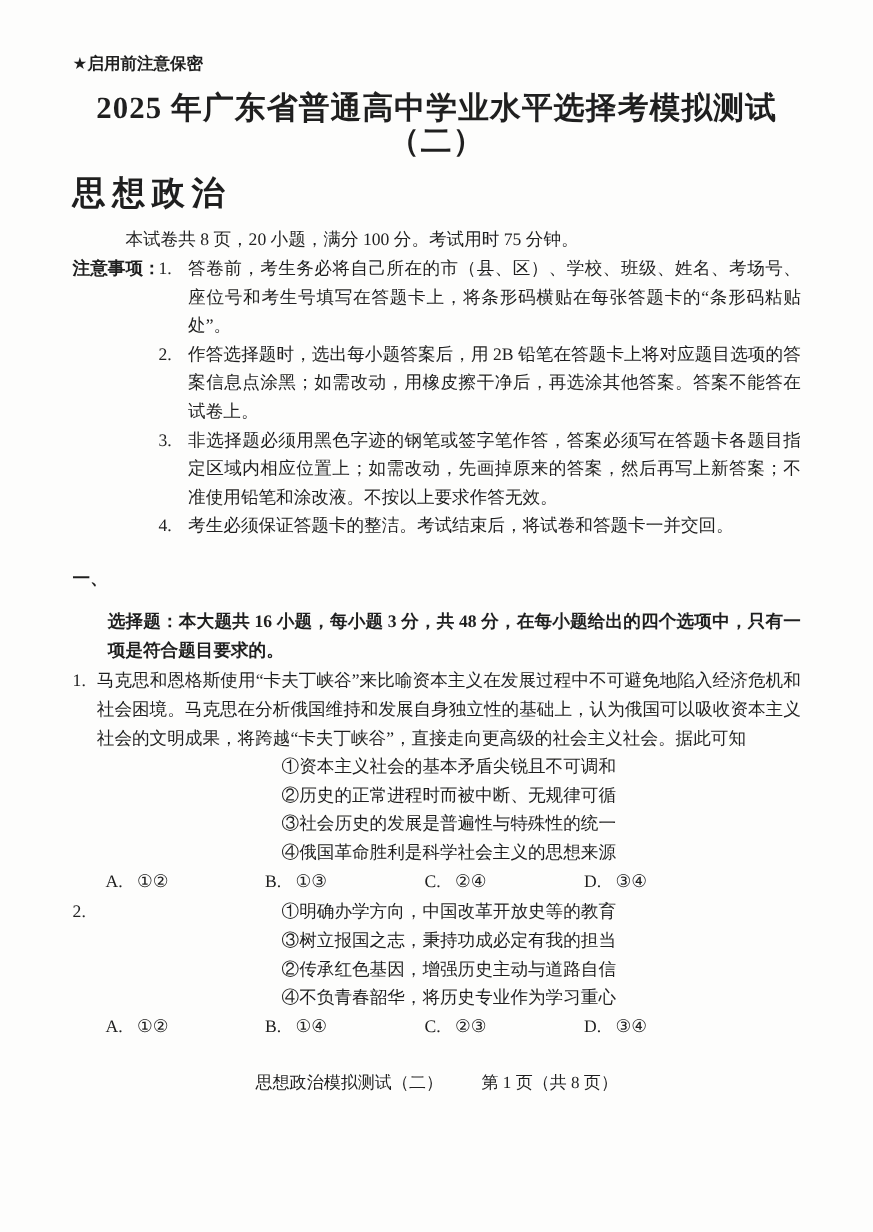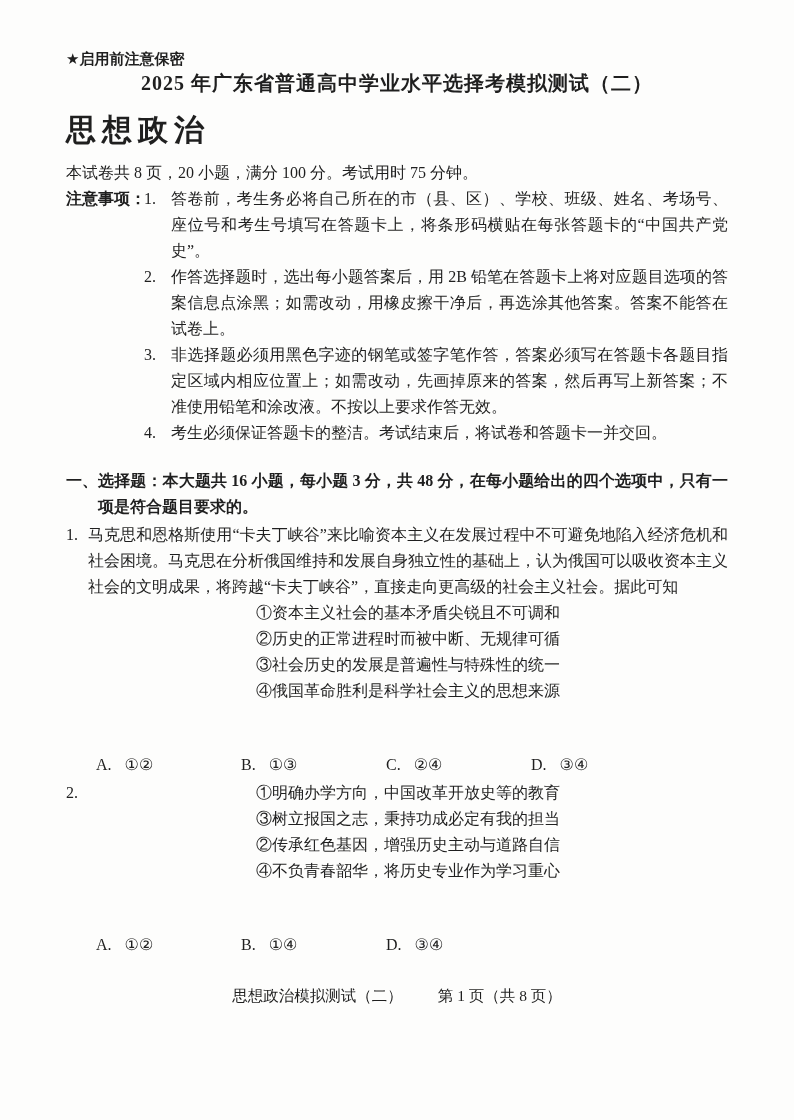--- a/index.html
+++ b/index.html
@@ -17,51 +17,52 @@
     height: 808px;
     padding: 50px 66px 0 66px;
   }
   .security {
     font-family: "Liberation Sans", "DejaVu Sans", sans-serif;
     font-weight: 700;
     font-size: 15px;
     line-height: 18px;
   }
   .title {
+    margin-top: 16px;
     text-align: center;
-    font-size: 20px;
+    font-size: 28px;
     font-weight: 700;
     line-height: 30px;
     letter-spacing: 1px;
   }
   .subject {
     margin-top: 13px;
     text-align: left;
     font-size: 30px;
     font-weight: 700;
     line-height: 38px;
     letter-spacing: 6px;
   }
-  .meta { margin-top: 11px; }
+  .meta { margin-top: 11px; margin-left: 48px; }
   .notes { display: flex; }
   .notes-label { flex: none; width: 78px; font-weight: 700; white-space: nowrap; }
   .notes-list { flex: 1; }
   .note { display: flex; }
   .note-num { flex: none; width: 27px; }
   .note-text { flex: 1; text-align: justify; }
   .section-heading { display: flex; margin-top: 22px; font-weight: 700; }
   .sec-marker { flex: none; }
-  .sec-text { flex: 1; text-align: justify; }
+  .sec-text { flex: 1; text-align: justify; margin-top: 39px; }
   .question { display: flex; margin-top: 2px; }
   .q-num { flex: none; width: 22px; }
   .q-body { flex: 1; min-width: 0; }
   .q-stem { text-align: justify; font-family: Liberation Serif, serif; }
   .q-items div { text-align: center; }
   .q-choices { display: flex; padding-left: 8px; }
-  .choice { width: 145px; flex: none; margin-top: 48px; }
+  .choice { width: 145px; flex: none; }
   .choice:last-child { width: auto; flex: 1; }
   .c-label { display: inline-block; margin-right: 13px; }
   .footer {
     margin-top: 25px;
     display: flex;
     justify-content: center;
     gap: 35px;
     font-size: 15.5px;
   }
 </style>
@@ -76,21 +77,21 @@
 
   <div class="subject">思想政治</div>
 
   <div class="meta">本试卷共 8 页，20 小题，满分 100 分。考试用时 75 分钟。</div>
 
   <div class="notes">
     <div class="notes-label">注意事项：</div>
     <div class="notes-list">
       <div class="note">
         <span class="note-num">1.</span>
-        <span class="note-text">答卷前，考生务必将自己所在的市（县、区）、学校、班级、姓名、考场号、座位号和考生号填写在答题卡上，将条形码横贴在每张答题卡的“中国共产党史”。</span>
+        <span class="note-text">答卷前，考生务必将自己所在的市（县、区）、学校、班级、姓名、考场号、座位号和考生号填写在答题卡上，将条形码横贴在每张答题卡的“条形码粘贴处”。</span>
       </div>
       <div class="note">
         <span class="note-num">2.</span>
         <span class="note-text">作答选择题时，选出每小题答案后，用 2B 铅笔在答题卡上将对应题目选项的答案信息点涂黑；如需改动，用橡皮擦干净后，再选涂其他答案。答案不能答在试卷上。</span>
       </div>
       <div class="note">
         <span class="note-num">3.</span>
         <span class="note-text">非选择题必须用黑色字迹的钢笔或签字笔作答，答案必须写在答题卡各题目指定区域内相应位置上；如需改动，先画掉原来的答案，然后再写上新答案；不准使用铅笔和涂改液。不按以上要求作答无效。</span>
       </div>
       <div class="note">
@@ -142,20 +143,23 @@
         <div>④不负青春韶华，将历史专业作为学习重心</div>
       </div>
       <div class="q-choices">
         <div class="choice">
           <span class="c-label">A.</span><span>①②</span>
         </div>
         <div class="choice">
           <span class="c-label">B.</span><span>①④</span>
         </div>
         <div class="choice">
+          <span class="c-label">C.</span><span>②③</span>
+        </div>
+        <div class="choice">
           <span class="c-label">D.</span><span>③④</span>
         </div>
       </div>
     </div>
   </div>
 
   <div class="footer">
     <span>思想政治模拟测试（二）</span>
     <span>第 1 页（共 8 页）</span>
   </div>

